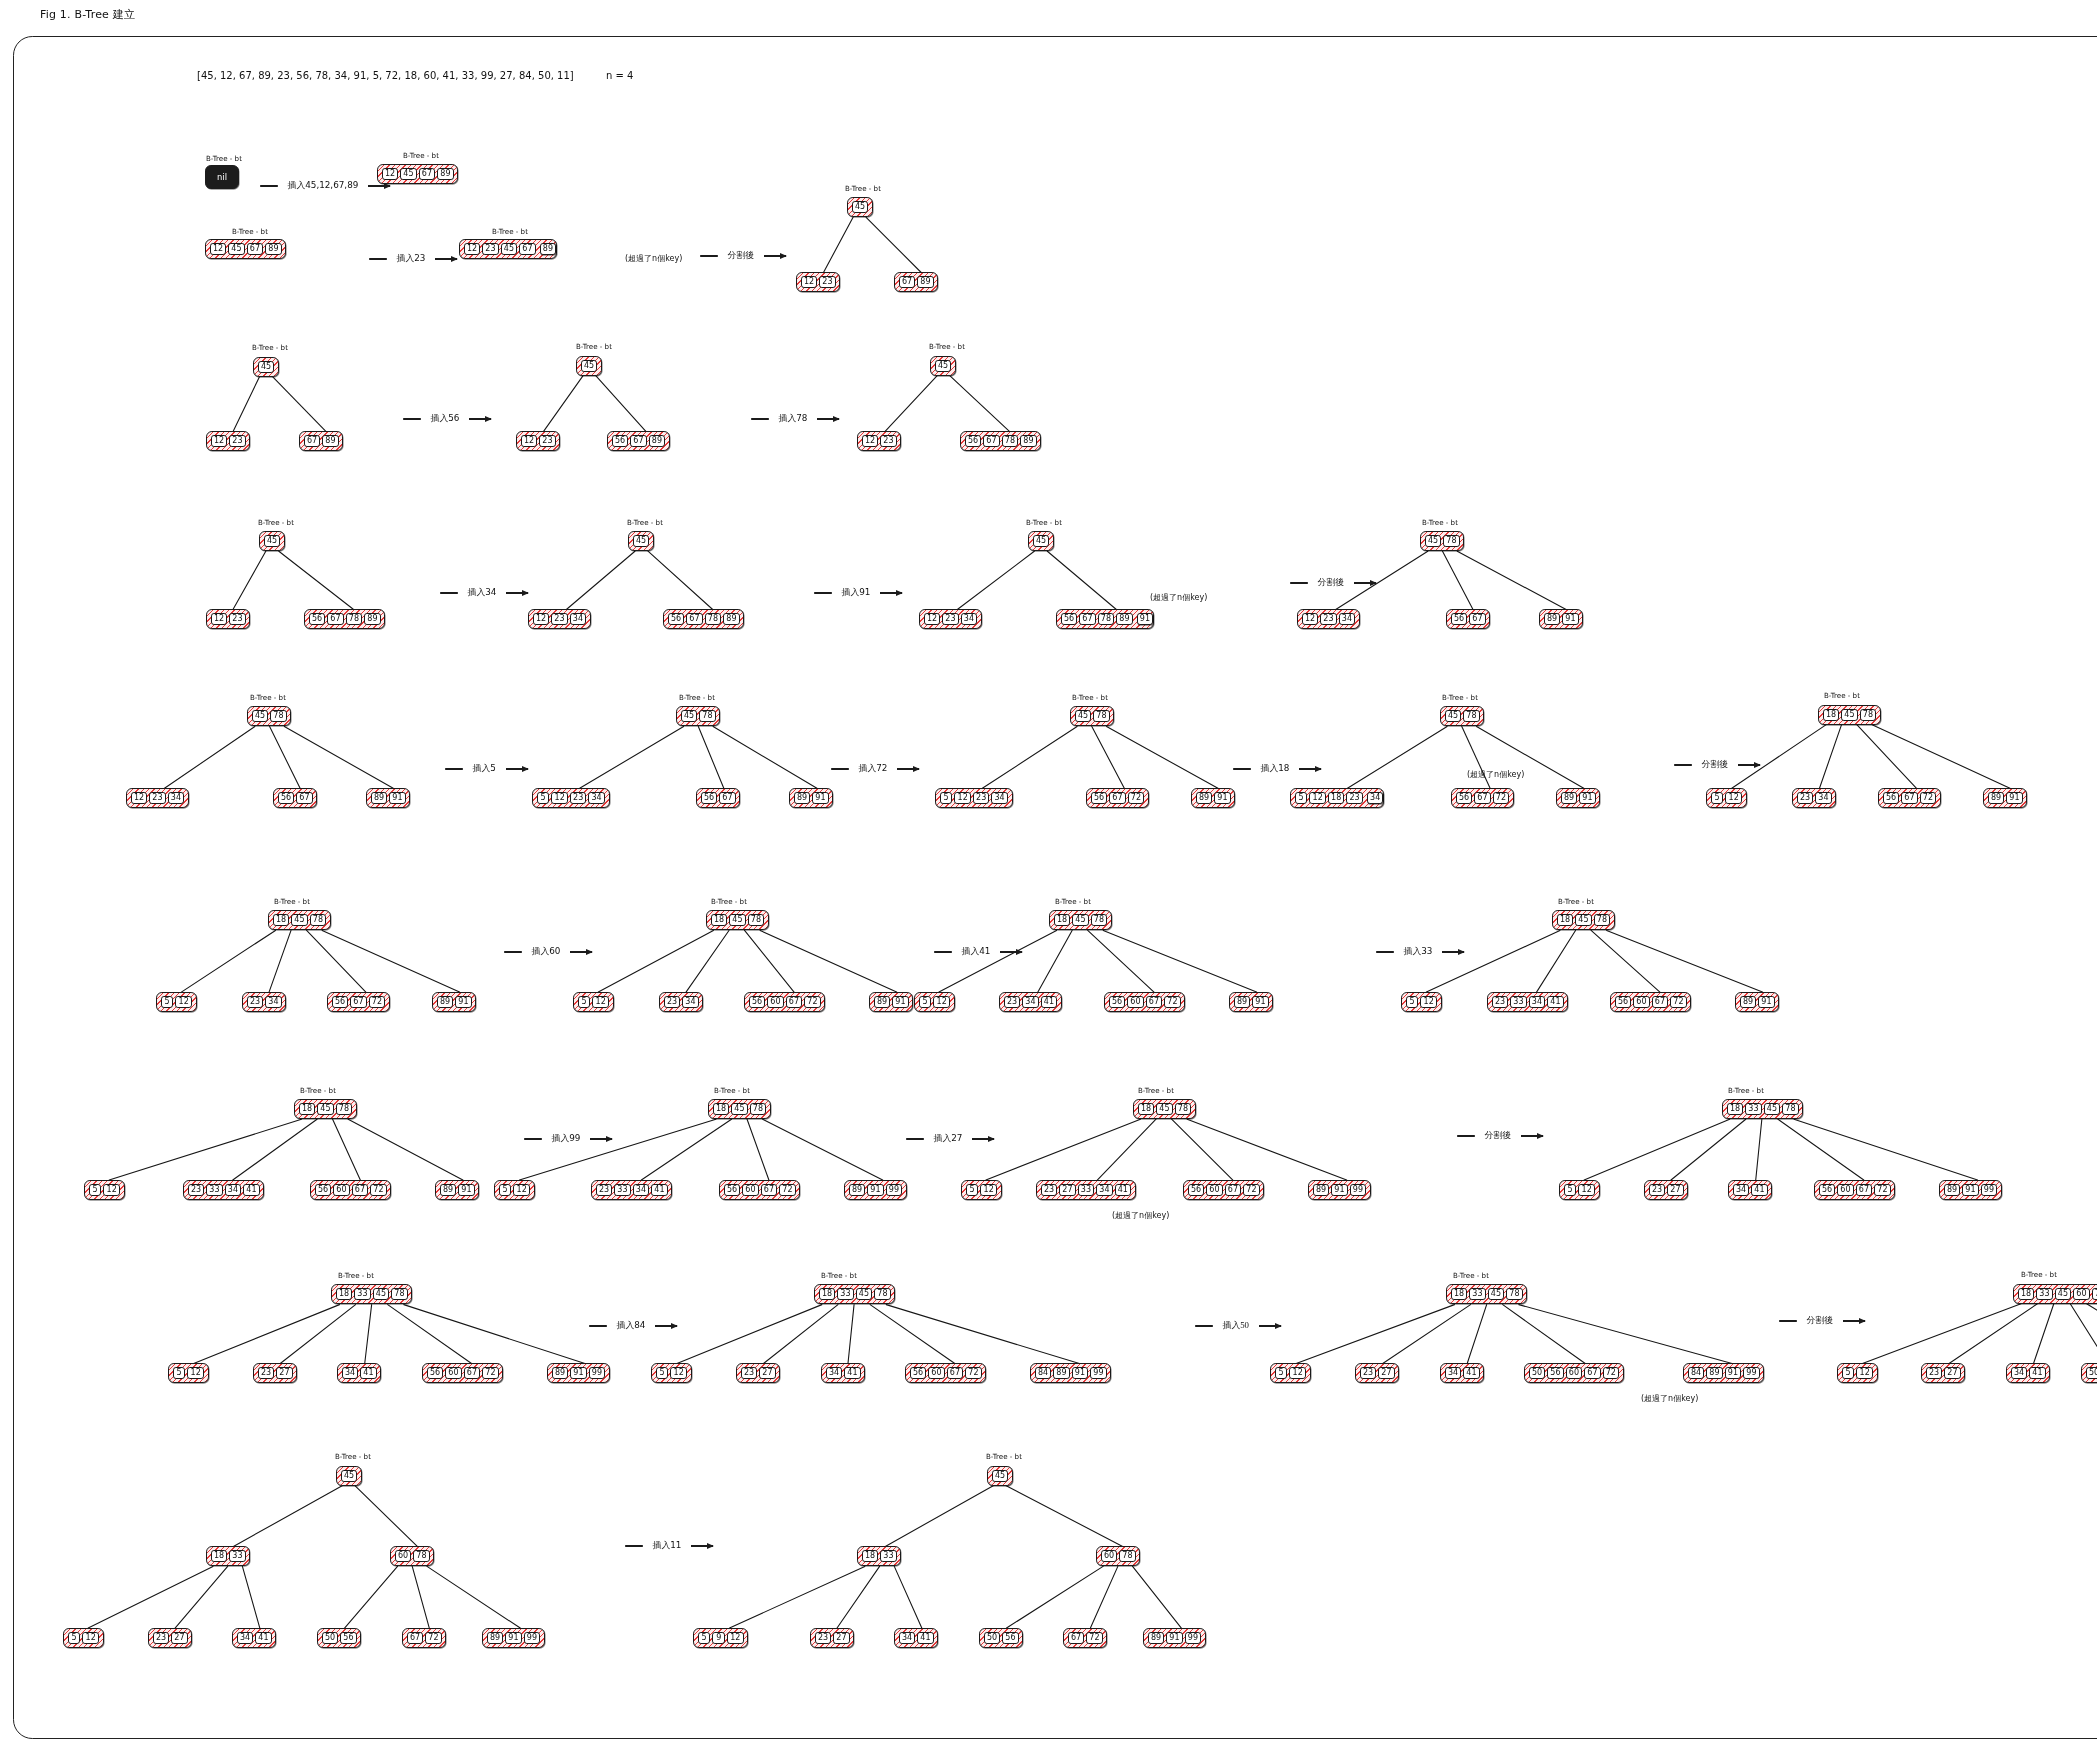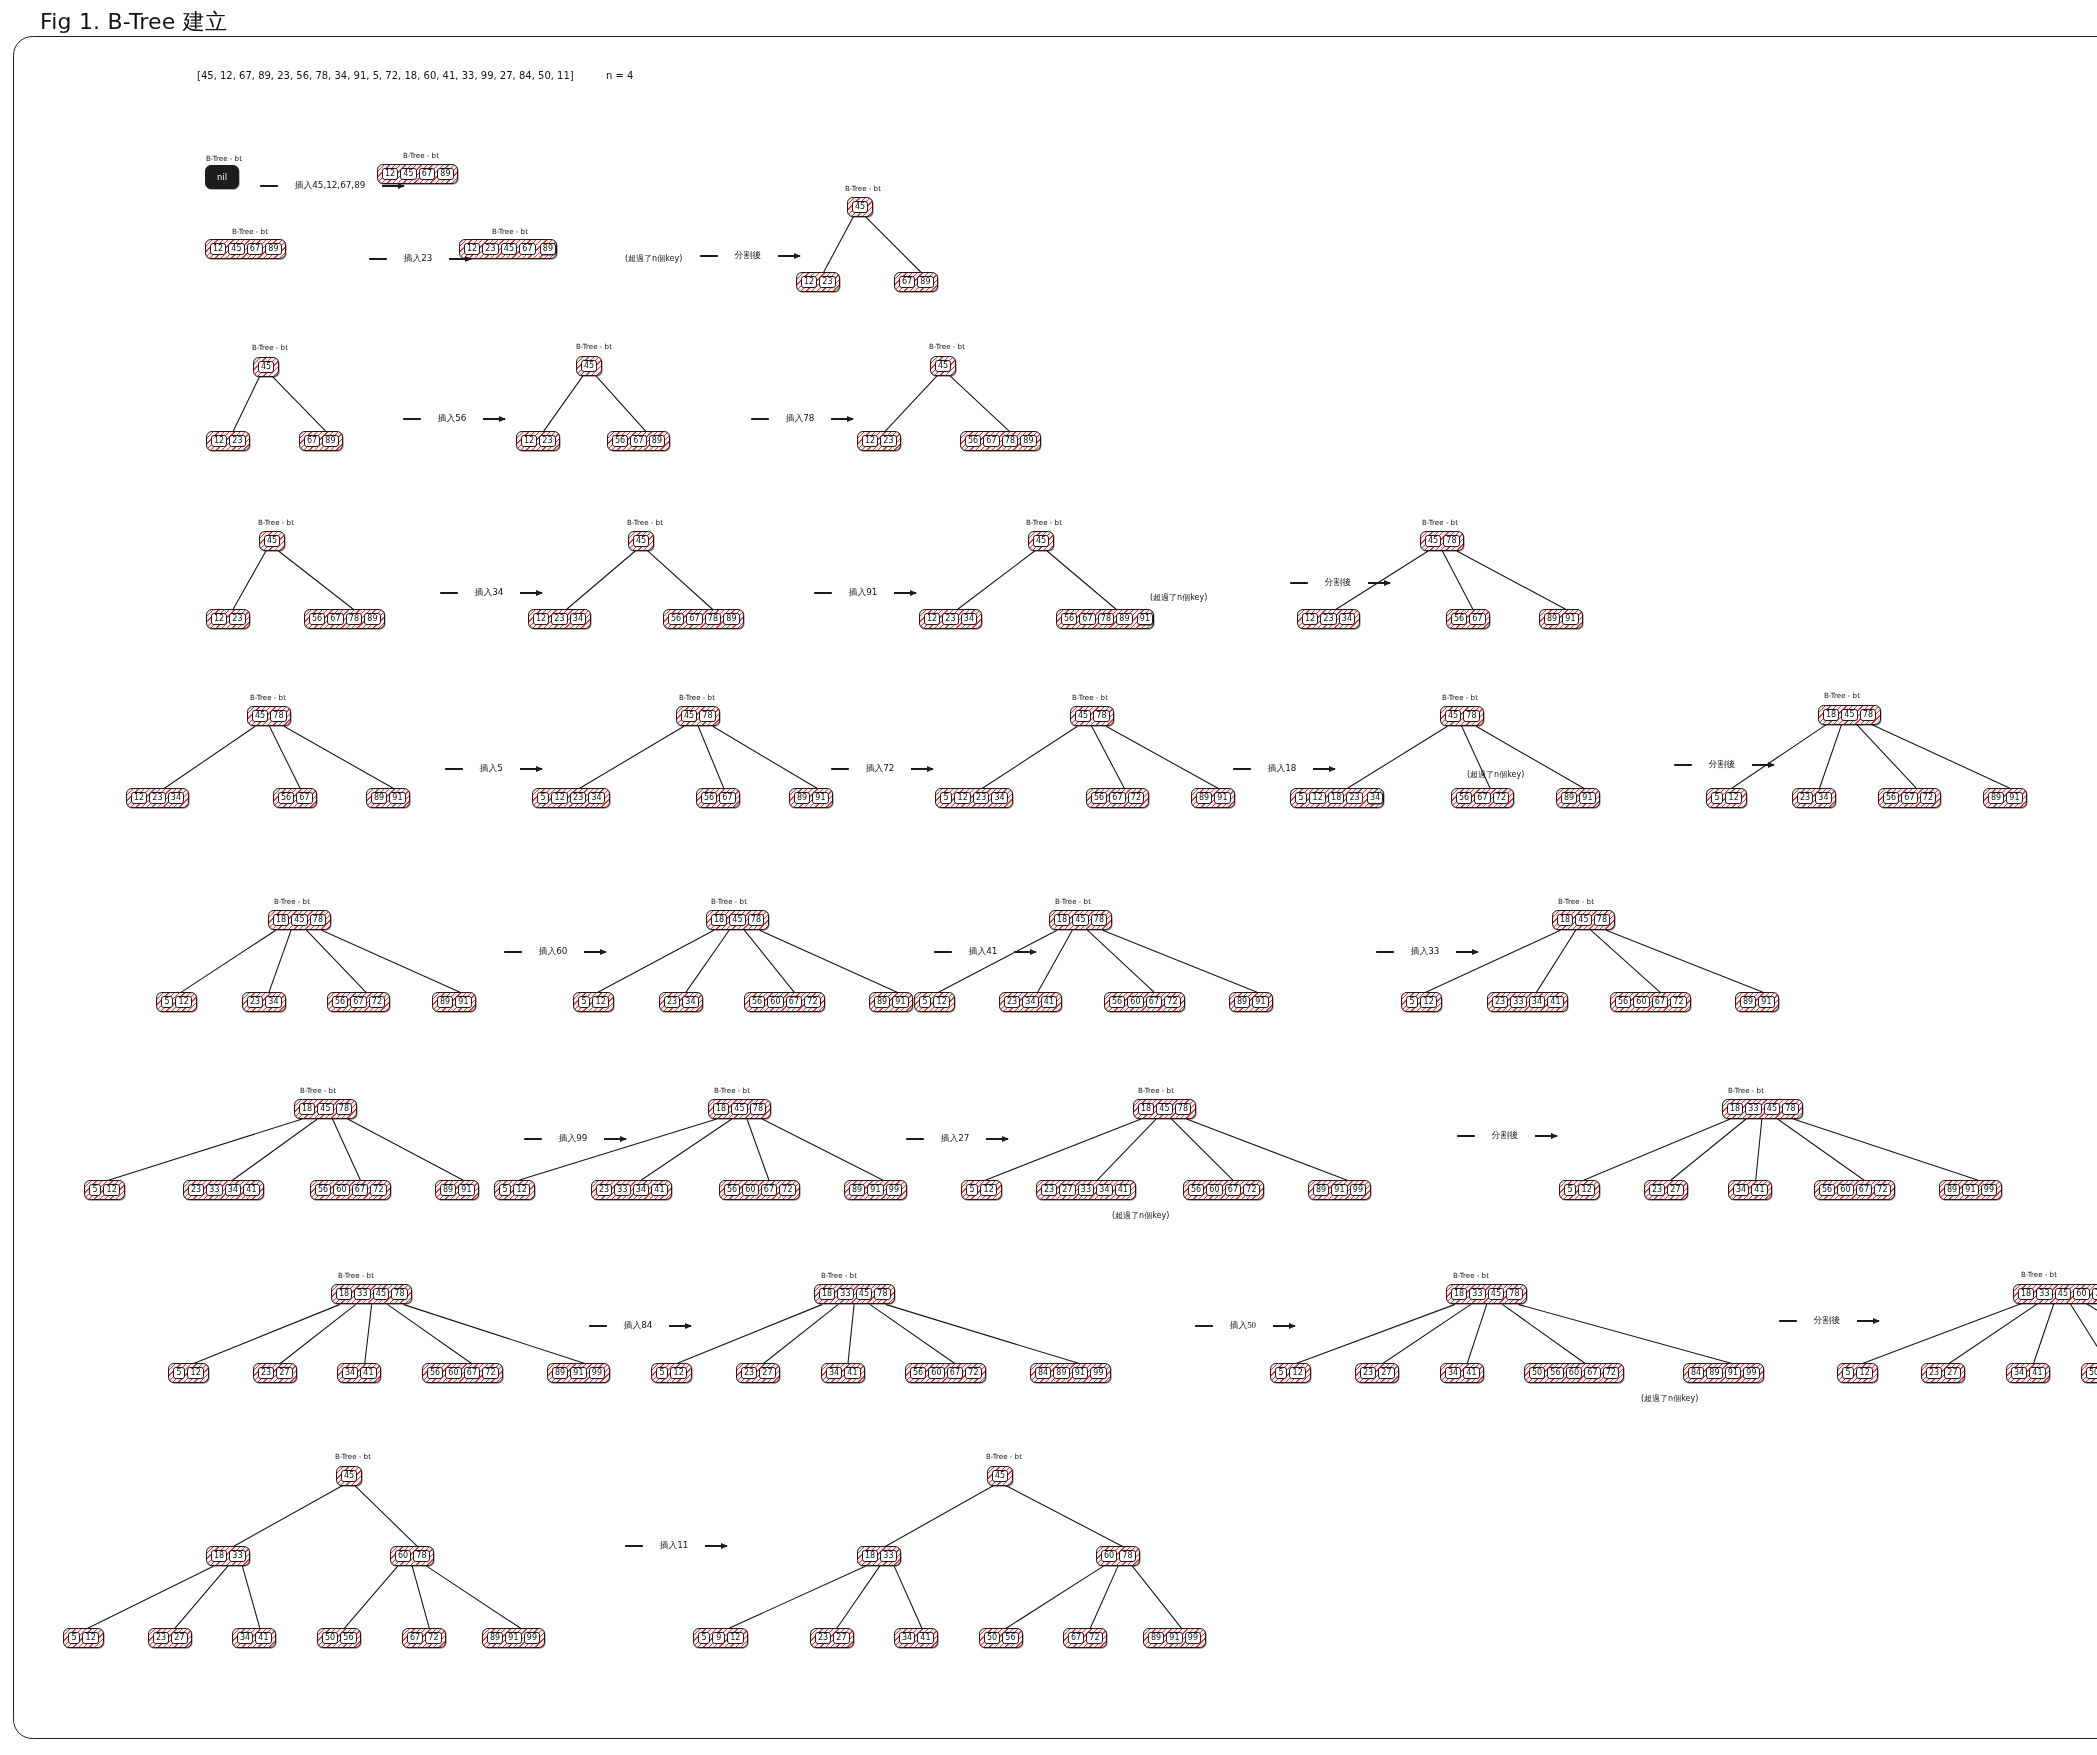--- a/index.html
+++ b/index.html
@@ -1,20 +1,20 @@
 <!DOCTYPE html>
 <html style="font-size:6.7px"><head>
 <meta charset="utf-8">
 <style>
   html,body{margin:0;padding:0;background:#ffffff;}
   body{font-family:"DejaVu Sans","Liberation Sans",sans-serif;color:#000;}
   #page{position:relative;width:3025px;height:1756px;background:#fff;overflow:hidden;}
 
   
-  .fig-title{position:absolute;left:40px;top:6.7px;font-size:22px;letter-spacing:0.2px;color:#111;}
+  .fig-title{position:absolute;left:40px;top:6.7px;font-size:11px;letter-spacing:0.2px;color:#111;}
 
   
   .canvas-frame{
     position:absolute;left:12.6px;top:36px;width:2991px;height:1703px;
     border:1.7px solid #222;border-radius:19.3px;background:#fff;box-sizing:border-box;
   }
 
   
   .array-caption{position:absolute;left:197px;top:70px;font-size:10px;white-space:nowrap;color:#111;}
   .array-caption .nval{margin-left:29px;}
@@ -41,21 +41,21 @@
   }
   
   .key.outside{position:relative;z-index:3;}
   .node.overflow{padding-right:0;}
   .node.overflow .key.outside{margin-left:2.1px;box-shadow:0.6px 0.8px 0 rgba(0,0,0,.45);}
 
   
   .node-cap{position:absolute;font-size:7.1px;color:#111;white-space:nowrap;}
 
   
-  .arrow{position:absolute;display:flex;align-items:center;gap:17px;white-space:nowrap;justify-content:space-between;}
+  .arrow{position:absolute;display:flex;align-items:center;gap:10px;white-space:nowrap;justify-content:space-between;}
   .arrow .bar{display:block;width:17.6px;height:1.3px;background:#1b1b1b;border-radius:0.8px;}
   .arrow .alabel{font-size:8.8px;color:#111;}
   .arrow .head{position:relative;display:block;width:22px;height:1.3px;background:#1b1b1b;}
   .arrow .head::after{
     content:"";position:absolute;right:-0.8px;top:50%;
     width:0;height:0;border-left:7.1px solid #1b1b1b;
     border-top:3.8px solid transparent;border-bottom:3.8px solid transparent;
     transform:translateY(-50%);
   }
   .note{position:absolute;font-size:8px;color:#111;white-space:nowrap;}

